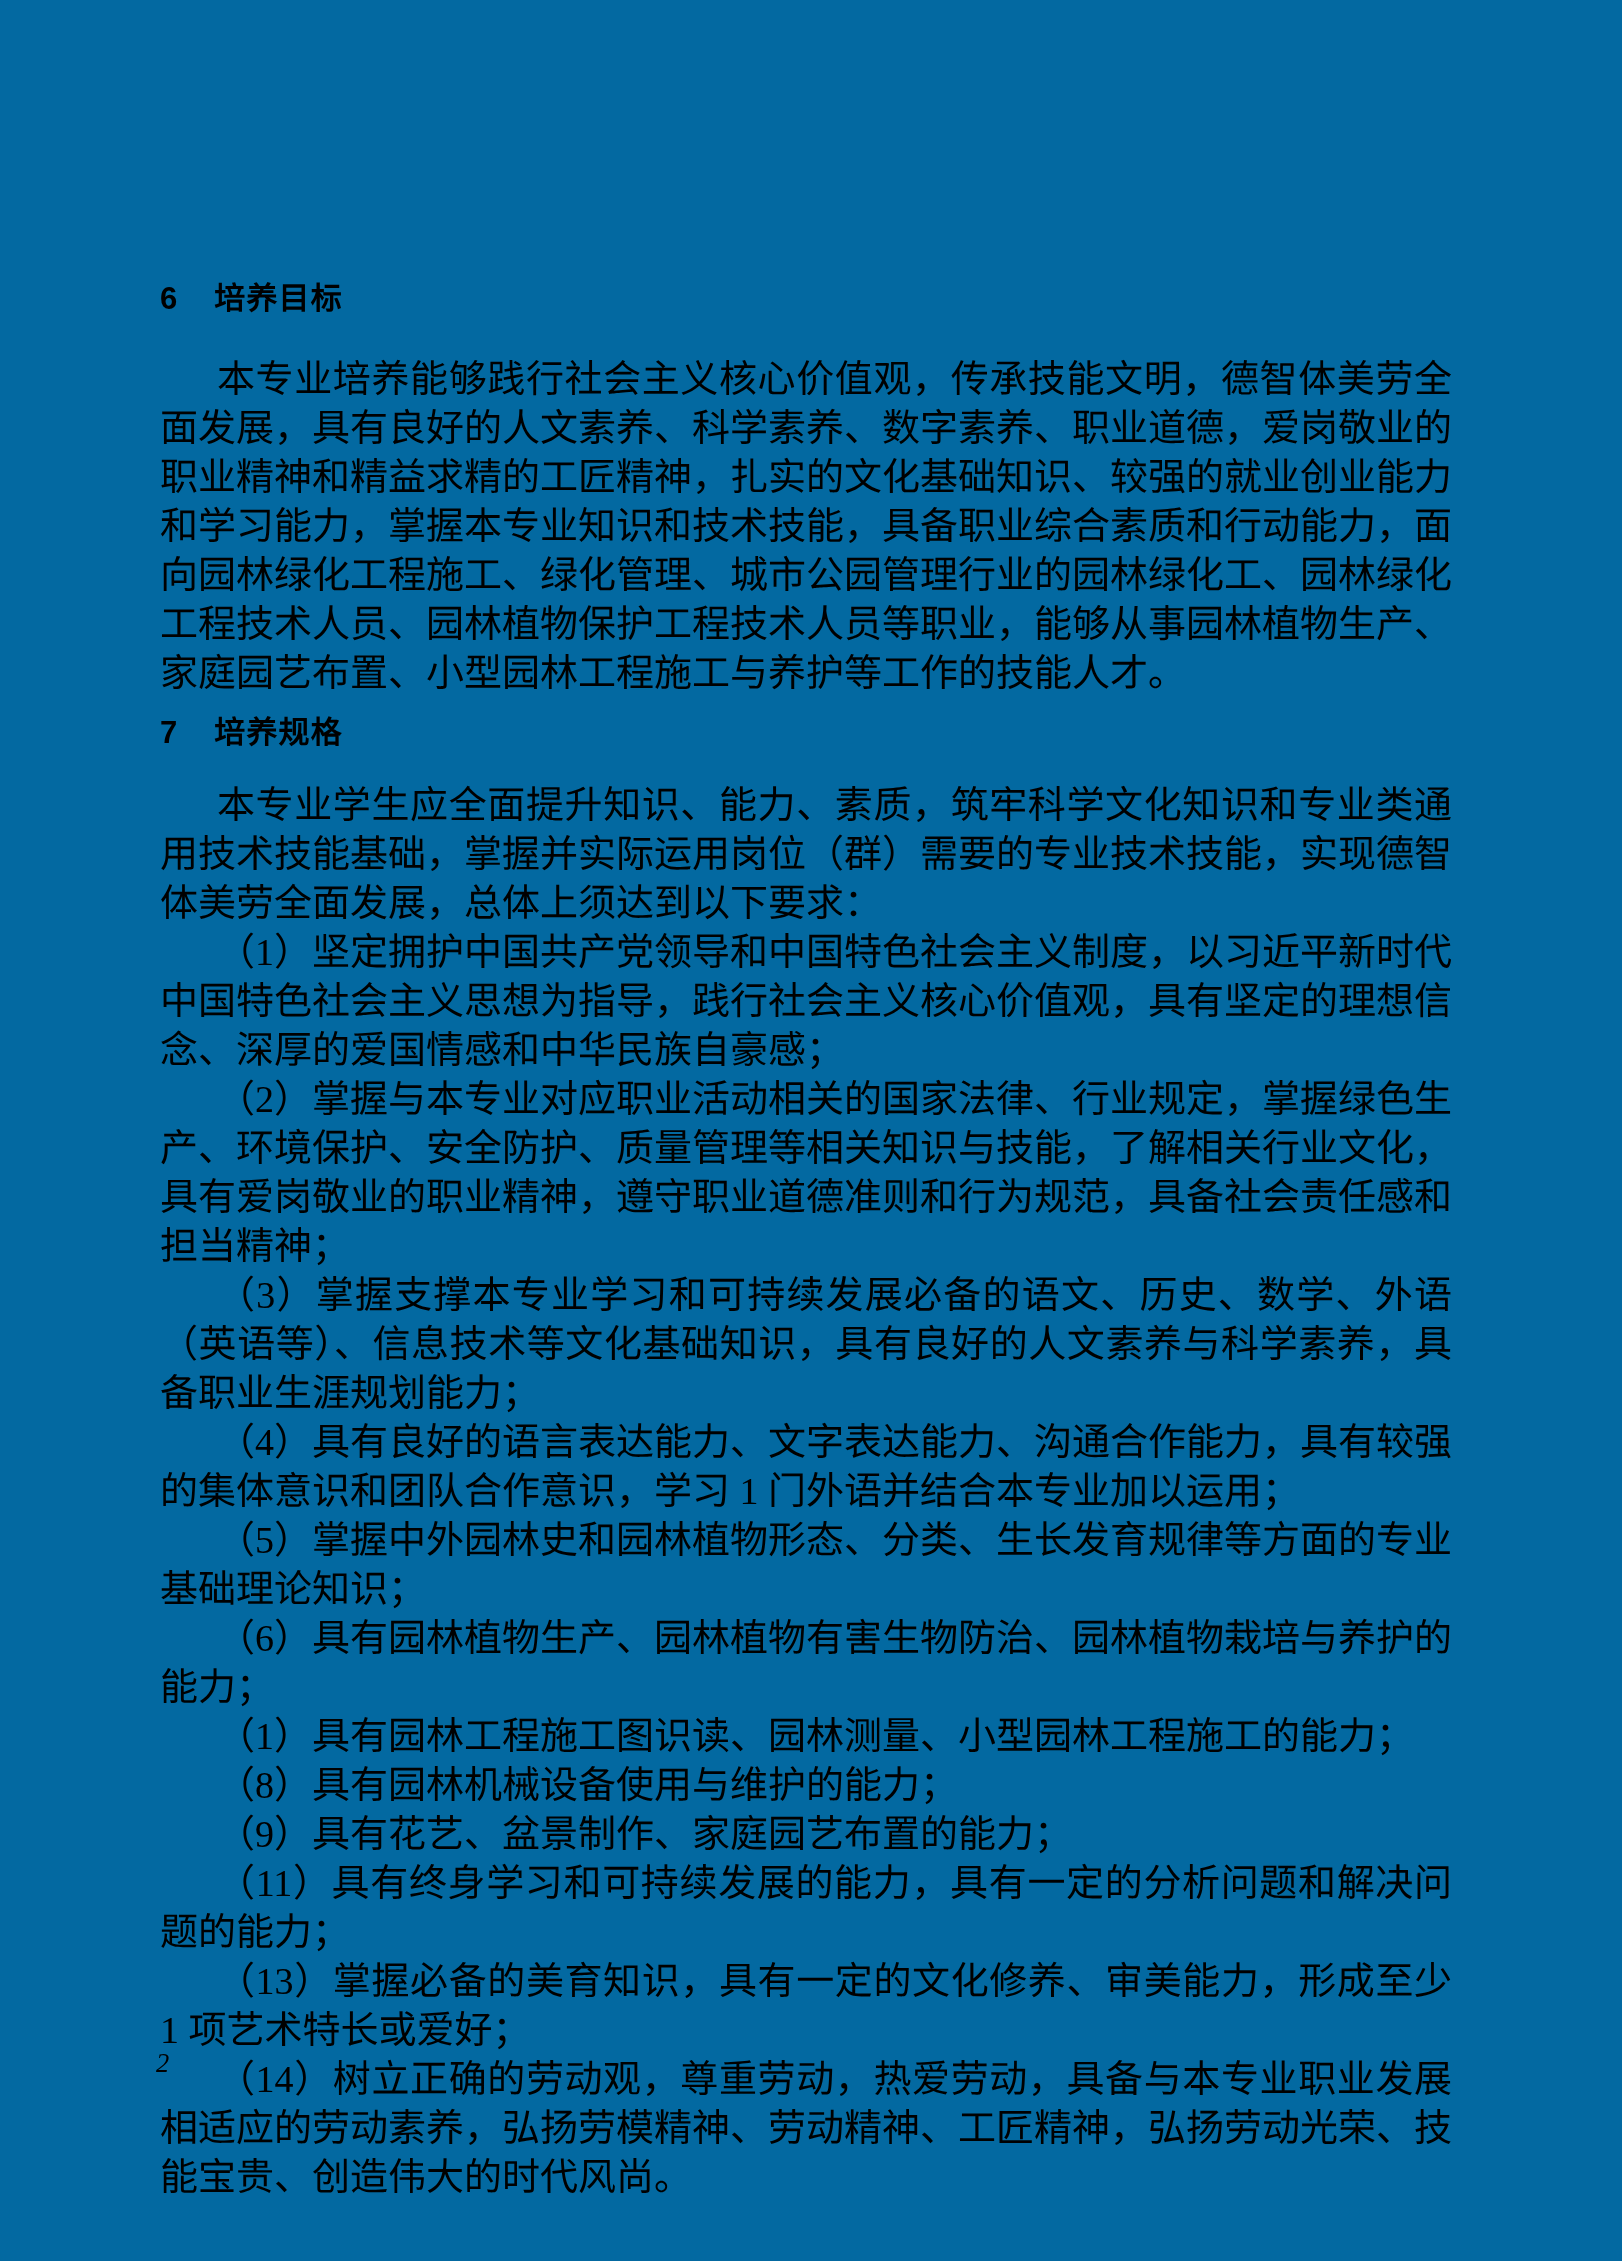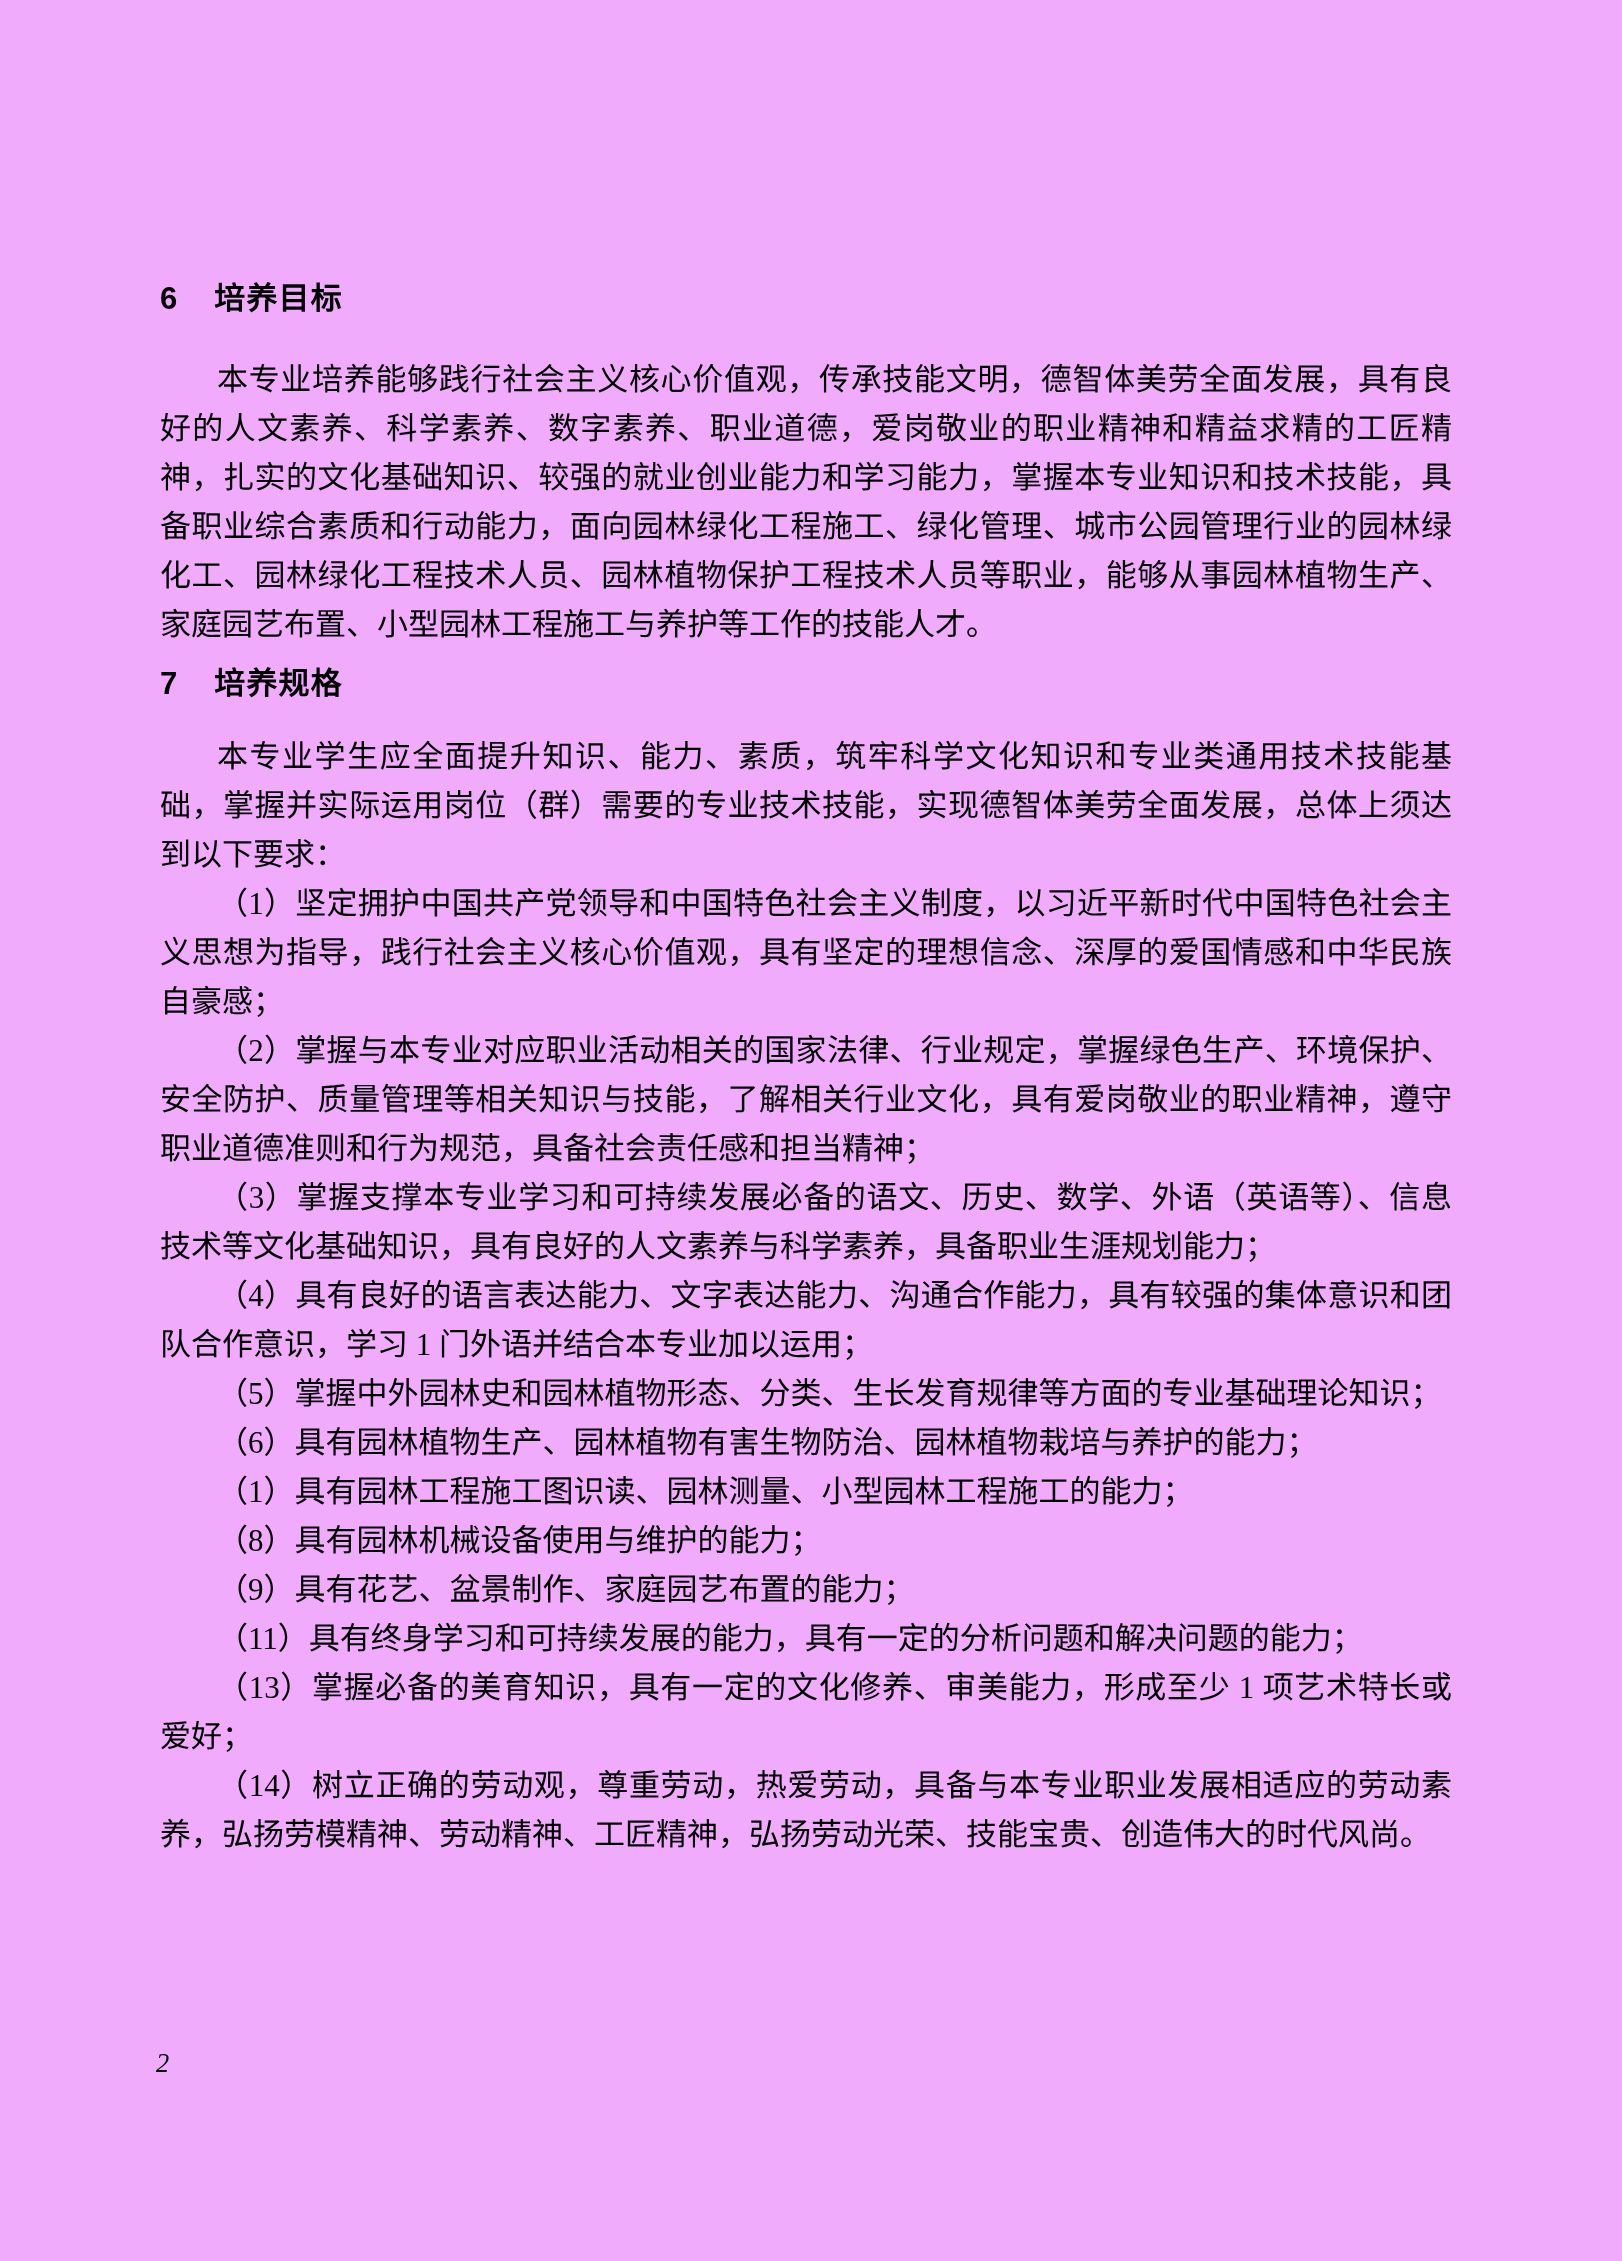--- a/index.html
+++ b/index.html
@@ -1,21 +1,21 @@
 <!DOCTYPE html>
 <html lang="zh-CN" style="font-size:9px"><head>
 <meta charset="utf-8">
 <style>
   * { box-sizing: border-box; }
   html, body { margin: 0; padding: 0; background: #ffffff; }
   .page {
     position: relative;
     width: 1622px;
     height: 2261px;
-    background: #f0abfc;
+    background: #0369a1;
     color: #000000;
     overflow: hidden;
   }
   .content {
     position: absolute;
     left: 160px;
     top: 0;
     width: 1292px;
   }
   .heading {
@@ -25,21 +25,21 @@
     line-height: 35px;
     margin: 0;
     letter-spacing: 1.1px;
     text-align: left;
   }
   .heading .sec-num { margin-right: 36px; }
   .heading-first { margin-top: 281px; }
   .heading-second { margin-top: 17px; }
   .para {
     font-family: "Liberation Serif", "DejaVu Serif", serif;
-    font-size: 31px;
+    font-size: 38px;
     line-height: 49px;
     margin: 0;
     text-align: justify;
     text-justify: inter-character;
     text-indent: 57px;
     word-break: break-all;
   }
   .para-lead-6 { margin-top: 39px; }
   .para-lead-7 { margin-top: 31px; }
   .page-number {

